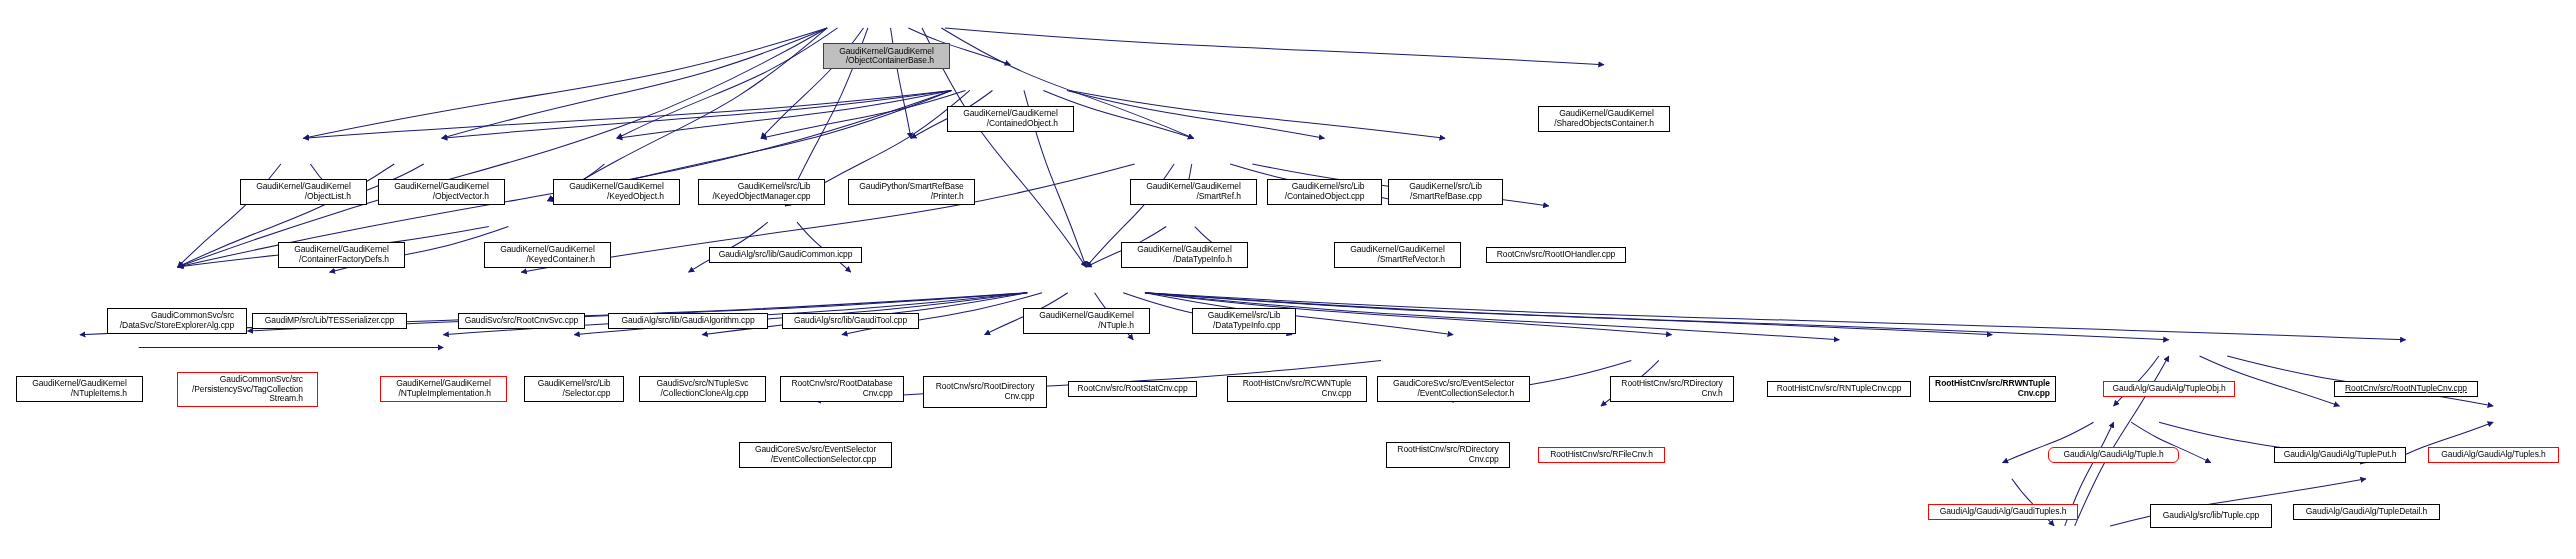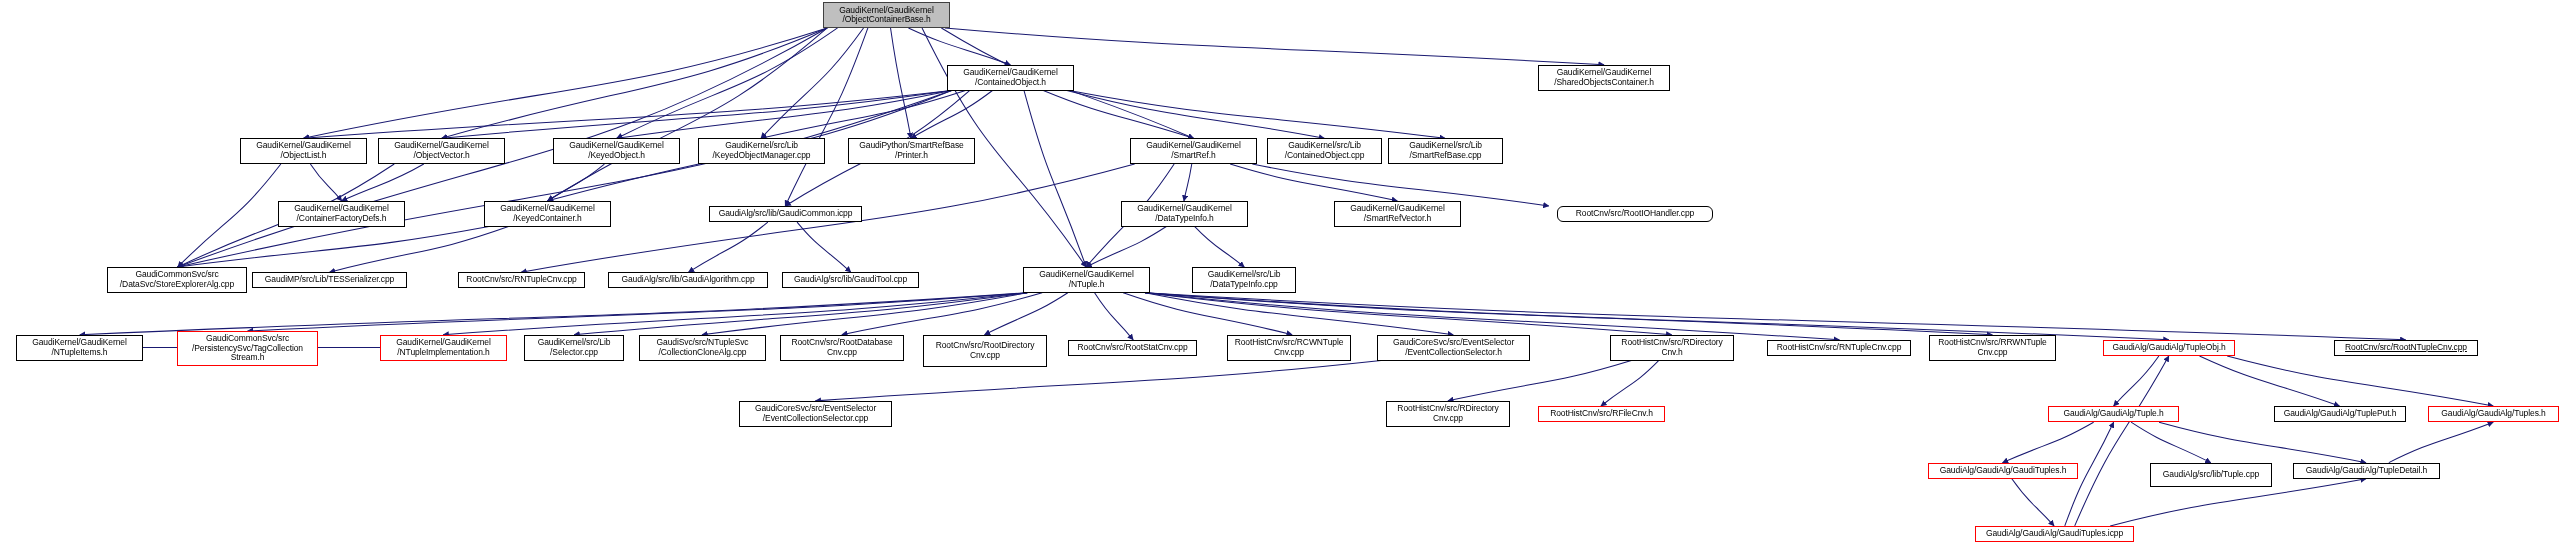--- a/index.html
+++ b/index.html
@@ -22,30 +22,31 @@
     width: 2576px;
     height: 559px;
     pointer-events: none;
   }
   .node {
     position: absolute;
     box-sizing: border-box;
     display: flex;
     align-items: center;
     justify-content: center;
-    text-align: center;
+    text-align: right;
     border: 0.7px solid #000000;
     background: #ffffff;
     color: #000000;
     font-size: 8.5px;
     line-height: 9.6px;
     letter-spacing: -0.1px;
     white-space: pre-line;
     padding: 0 1.5px;
     z-index: 2;
+    margin-top: 41px;
   }
   .node.red {
     border-color: #ff0000;
   }
   .node.root {
     background: #bfbfbf;
     border-color: #404040;
   }
 </style>
 </head>
@@ -156,25 +157,25 @@
 /SmartRefBase.cpp</div>
       <div class="node" style="left: 278px; top: 201px; width: 127px; height: 26px;">GaudiKernel/GaudiKernel
 /ContainerFactoryDefs.h</div>
       <div class="node" style="left: 484px; top: 201px; width: 127px; height: 26px;">GaudiKernel/GaudiKernel
 /KeyedContainer.h</div>
       <div class="node" style="left: 709px; top: 206px; width: 153px; height: 16px;">GaudiAlg/src/lib/GaudiCommon.icpp</div>
       <div class="node" style="left: 1121px; top: 201px; width: 127px; height: 26px;">GaudiKernel/GaudiKernel
 /DataTypeInfo.h</div>
       <div class="node" style="left: 1334px; top: 201px; width: 127px; height: 26px;">GaudiKernel/GaudiKernel
 /SmartRefVector.h</div>
-      <div class="node" style="left: 1557px; top: 206px; width: 156px; height: 16px; border-radius: 6px;">RootCnv/src/RootIOHandler.cpp</div>
+      <div class="node" style="left: 1486px; top: 206px; width: 140px; height: 16px;">RootCnv/src/RootIOHandler.cpp</div>
       <div class="node" style="left: 107px; top: 267px; width: 140px; height: 26px;">GaudiCommonSvc/src
 /DataSvc/StoreExplorerAlg.cpp</div>
       <div class="node" style="left: 252px; top: 272px; width: 155px; height: 16px;">GaudiMP/src/Lib/TESSerializer.cpp</div>
-      <div class="node" style="left: 458px; top: 272px; width: 127px; height: 16px;">RootCnv/src/RNTupleCnv.cpp</div>
+      <div class="node" style="left: 458px; top: 272px; width: 127px; height: 16px;">GaudiSvc/src/RootCnvSvc.cpp</div>
       <div class="node" style="left: 608px; top: 272px; width: 160px; height: 16px;">GaudiAlg/src/lib/GaudiAlgorithm.cpp</div>
       <div class="node" style="left: 782px; top: 272px; width: 137px; height: 16px;">GaudiAlg/src/lib/GaudiTool.cpp</div>
       <div class="node" style="left: 1023px; top: 267px; width: 127px; height: 26px;">GaudiKernel/GaudiKernel
 /NTuple.h</div>
       <div class="node" style="left: 1192px; top: 267px; width: 104px; height: 26px;">GaudiKernel/src/Lib
 /DataTypeInfo.cpp</div>
       <div class="node" style="left: 16px; top: 335px; width: 127px; height: 26px;">GaudiKernel/GaudiKernel
 /NTupleItems.h</div>
       <div class="node red" style="left: 177px; top: 331px; width: 141px; height: 35px;">GaudiCommonSvc/src
 /PersistencySvc/TagCollection
@@ -183,37 +184,37 @@
 /NTupleImplementation.h</div>
       <div class="node" style="left: 524px; top: 335px; width: 100px; height: 26px;">GaudiKernel/src/Lib
 /Selector.cpp</div>
       <div class="node" style="left: 639px; top: 335px; width: 127px; height: 26px;">GaudiSvc/src/NTupleSvc
 /CollectionCloneAlg.cpp</div>
       <div class="node" style="left: 780px; top: 335px; width: 124px; height: 26px;">RootCnv/src/RootDatabase
 Cnv.cpp</div>
       <div class="node" style="left: 923px; top: 335px; width: 124px; height: 32px;">RootCnv/src/RootDirectory
 Cnv.cpp</div>
       <div class="node" style="left: 1068px; top: 340px; width: 129px; height: 16px;">RootCnv/src/RootStatCnv.cpp</div>
-      <div class="node" style="left: 1227px; top: 335px; width: 124px; height: 26px;">RootHistCnv/src/RCWNTuple
+      <div class="node" style="left: 1227px; top: 335px; width: 140px; height: 26px;">RootHistCnv/src/RCWNTuple
 Cnv.cpp</div>
       <div class="node" style="left: 1377px; top: 335px; width: 153px; height: 26px;">GaudiCoreSvc/src/EventSelector
 /EventCollectionSelector.h</div>
       <div class="node" style="left: 1610px; top: 335px; width: 124px; height: 26px;">RootHistCnv/src/RDirectory
 Cnv.h</div>
       <div class="node" style="left: 1767px; top: 340px; width: 144px; height: 16px;">RootHistCnv/src/RNTupleCnv.cpp</div>
-      <div class="node" style="left: 1929px; top: 335px; width: 127px; height: 26px;">RootHistCnv/src/RRWNTuple
+      <div class="node" style="left: 1929px; top: 335px; width: 127px; height: 26px; font-weight: bold;">RootHistCnv/src/RRWNTuple
 Cnv.cpp</div>
       <div class="node red" style="left: 2103px; top: 340px; width: 132px; height: 16px;">GaudiAlg/GaudiAlg/TupleObj.h</div>
       <div class="node" style="left: 2334px; top: 340px; width: 144px; height: 16px; text-decoration: underline;">RootCnv/src/RootNTupleCnv.cpp</div>
       <div class="node" style="left: 739px; top: 401px; width: 153px; height: 26px;">GaudiCoreSvc/src/EventSelector
 /EventCollectionSelector.cpp</div>
       <div class="node" style="left: 1386px; top: 401px; width: 124px; height: 26px;">RootHistCnv/src/RDirectory
 Cnv.cpp</div>
       <div class="node red" style="left: 1538px; top: 406px; width: 127px; height: 16px;">RootHistCnv/src/RFileCnv.h</div>
-      <div class="node red" style="left: 2048px; top: 406px; width: 131px; height: 16px;">GaudiAlg/GaudiAlg/Tuple.h</div>
+      <div class="node red" style="left: 2048px; top: 406px; width: 131px; height: 16px; border-radius: 6px;">GaudiAlg/GaudiAlg/Tuple.h</div>
       <div class="node" style="left: 2274px; top: 406px; width: 132px; height: 16px;">GaudiAlg/GaudiAlg/TuplePut.h</div>
       <div class="node red" style="left: 2428px; top: 406px; width: 131px; height: 16px;">GaudiAlg/GaudiAlg/Tuples.h</div>
       <div class="node red" style="left: 1928px; top: 463px; width: 150px; height: 16px;">GaudiAlg/GaudiAlg/GaudiTuples.h</div>
       <div class="node" style="left: 2150px; top: 463px; width: 122px; height: 24px;">GaudiAlg/src/lib/Tuple.cpp</div>
       <div class="node" style="left: 2293px; top: 463px; width: 147px; height: 16px;">GaudiAlg/GaudiAlg/TupleDetail.h</div>
       <div class="node red" style="left: 1975px; top: 526px; width: 159px; height: 16px;">GaudiAlg/GaudiAlg/GaudiTuples.icpp</div>
     </div>
 </div>
 
 

